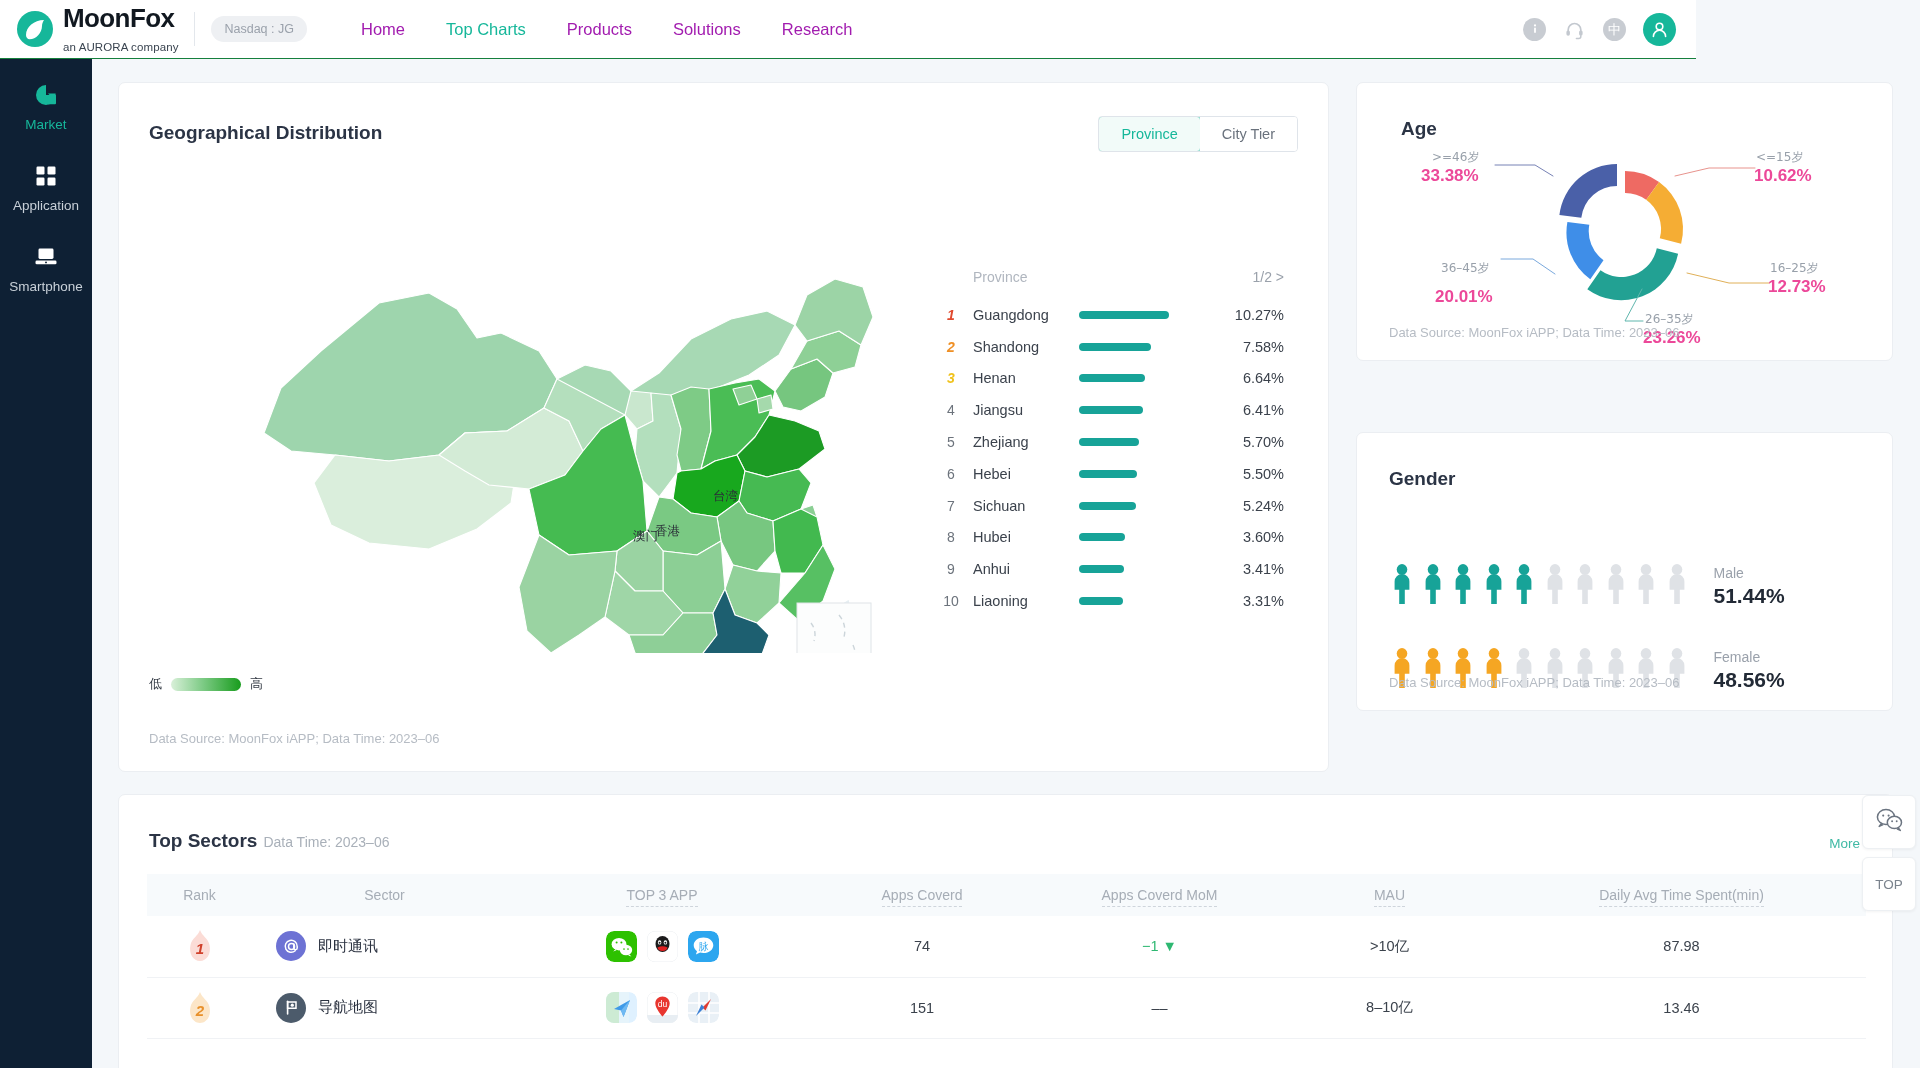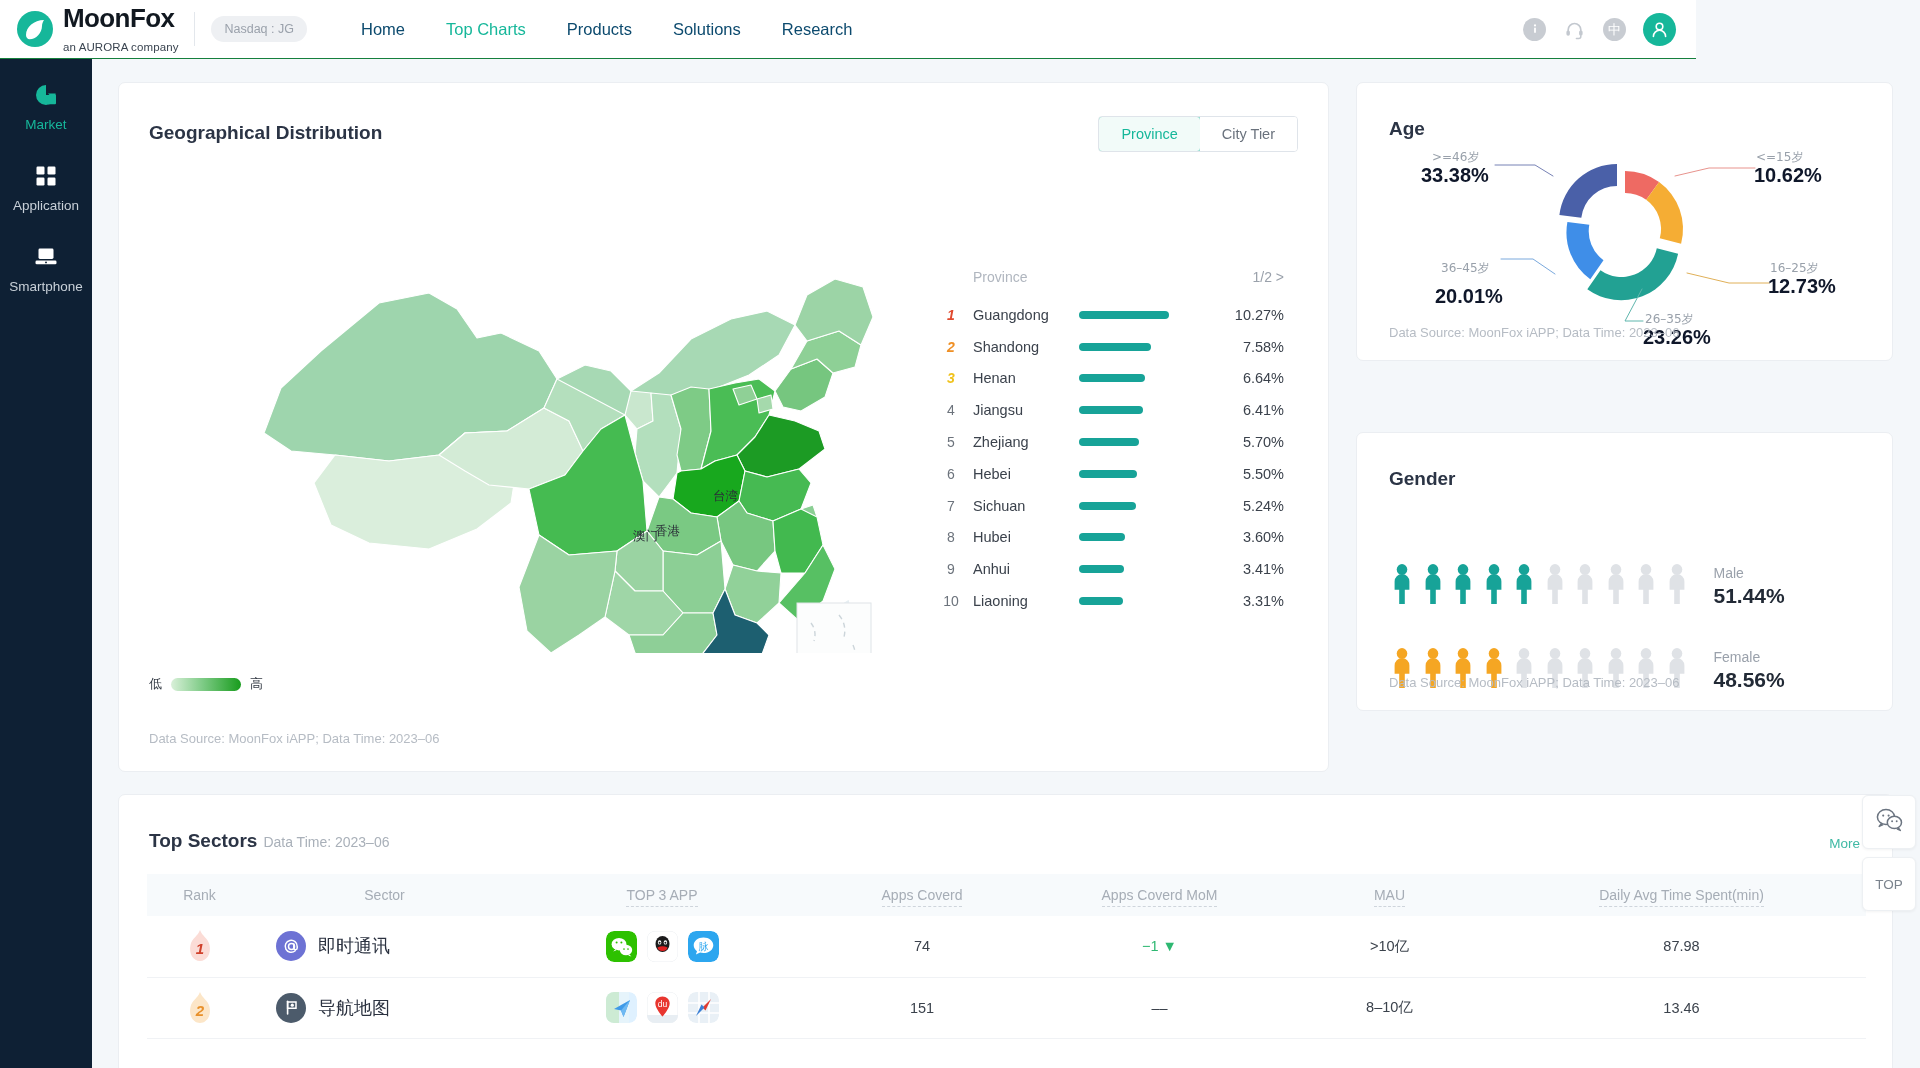--- a/index.html
+++ b/index.html
@@ -33,21 +33,21 @@
   .brand-divider {
     width: 1px; height: 34px; background: #e3e7ec; margin: 0 16px;
   }
   .ticker {
     background: #eef0f3; color: #9aa1ab;
     font-size: 12.5px; border-radius: 14px;
     padding: 6px 13px; line-height: 14px;
   }
   .navlinks { display: flex; align-items: center; margin-left: 54px; gap: 41px; }
   .navlink {
-    font-size: 16.5px; color: #0c4a6e; cursor: pointer;
+    font-size: 16.5px; color: #a21caf; cursor: pointer;
     line-height: 20px; white-space: nowrap;
   }
   .navlink.active { color: #16b79a; }
   .nav-right {
     margin-left: auto; margin-right: 20px;
     display: flex; align-items: center; gap: 17px;
   }
   .nav-ico {
     width: 23px; height: 23px; border-radius: 50%;
     display: flex; align-items: center; justify-content: center;
@@ -142,29 +142,29 @@
   .prov-rank.r1 { color: #e0492e; font-weight: 700; font-style: italic; }
   .prov-rank.r2 { color: #ef8f24; font-weight: 700; font-style: italic; }
   .prov-rank.r3 { color: #f0c21c; font-weight: 700; font-style: italic; }
   .prov-name { width: 106px; margin-left: 10px; color: #3b424c; flex: none; }
   .prov-track { width: 100px; flex: none; display: flex; align-items: center; }
   .prov-bar { height: 8px; border-radius: 4px; background: #17a398; }
   .prov-pct { margin-left: auto; color: #3b424c; font-size: 14.5px; }
 
   
   #age-card { position: absolute; left: 1264px; top: 23px; width: 537px; height: 279px; }
-  #age-card .card-title { top: 34px; left: 32px; }
+  #age-card .card-title { top: 34px; left: 44px; }
   #donut-wrap { position: absolute; left: 0; top: 48px; width: 537px; height: 200px; }
   .dn-label {
     position: absolute; font-size: 12px; color: #98a0aa;
     font-family: "DejaVu Sans", sans-serif; white-space: nowrap; line-height: 15px;
   }
   .dn-val {
-    position: absolute; font-size: 20px; font-weight: 700;
-    color: #0f172a; white-space: nowrap; line-height: 21px; text-align: right;
+    position: absolute; font-size: 17px; font-weight: 700;
+    color: #ec4899; white-space: nowrap; line-height: 21px; text-align: right;
   }
   #age-card .datasource { bottom: 19px; left: 32px; }
 
   
   #gender-card { position: absolute; left: 1264px; top: 373px; width: 537px; height: 279px; }
   #gender-card .card-title { top: 34px; left: 32px; }
   .g-row { position: absolute; display: flex; align-items: flex-end; left: 34px; }
   .g-row.male { top: 95px; }
   .g-row.female { top: 179px; }
   .g-people { display: flex; gap: 8.5px; }
@@ -191,21 +191,21 @@
   table.sec-table tbody td {
     height: 61px; font-size: 14.5px; color: #3b424c;
     text-align: center; border-bottom: 1px solid #f0f2f5;
   }
   .rank-flame { display: flex; align-items: center; justify-content: center; }
   .sector-cell { display: flex; align-items: center; gap: 12px; padding-left: 24px; }
   .sector-badge {
     width: 30px; height: 30px; border-radius: 50%;
     display: flex; align-items: center; justify-content: center; flex: none;
   }
-  .sector-name { font-size: 18px; color: #2b3240; font-family: "DejaVu Sans", sans-serif; }
+  .sector-name { font-size: 15px; color: #2b3240; font-family: "DejaVu Sans", sans-serif; }
   .apps-cell { display: flex; justify-content: center; gap: 10px; }
   .app-ico { width: 31px; height: 31px; border-radius: 8px; overflow: hidden; position: relative; }
   .mom-down { color: #2eb872; }
 
   
   .float-stack { position: absolute; right: 4px; top: 795px; width: 54px; z-index: 50; }
   .float-btn {
     width: 54px; height: 54px; background: #ffffff;
     border: 1px solid #edf0f3; border-radius: 6px;
     display: flex; align-items: center; justify-content: center;

